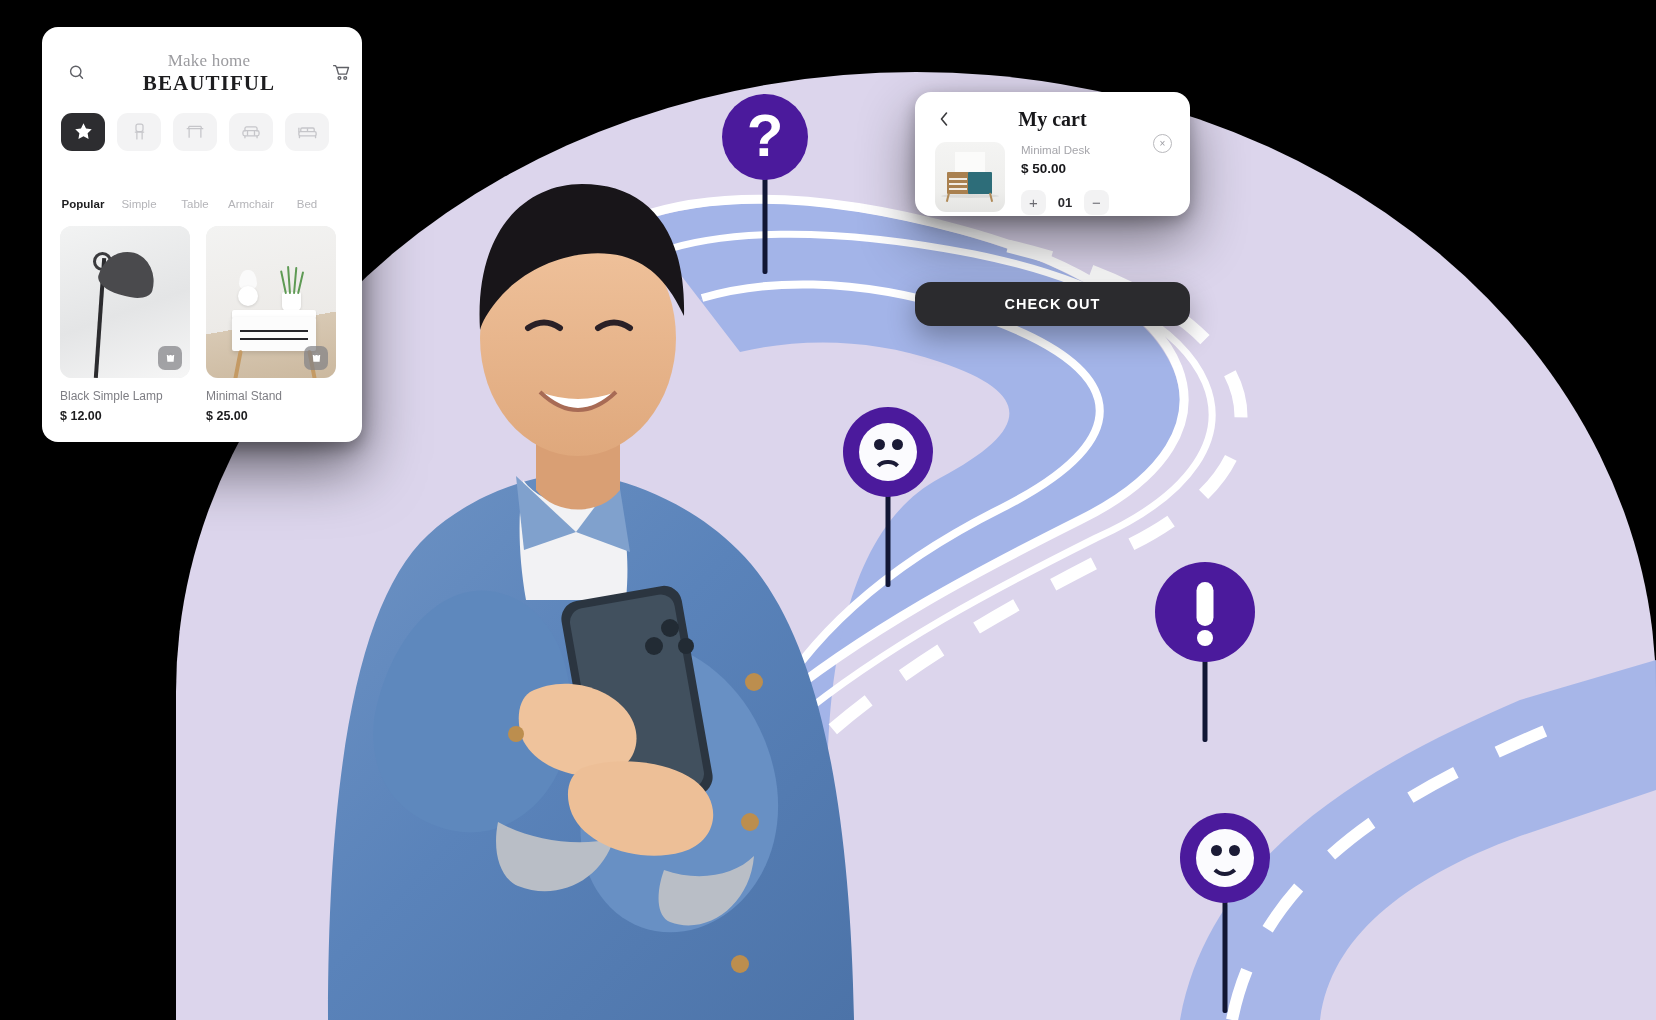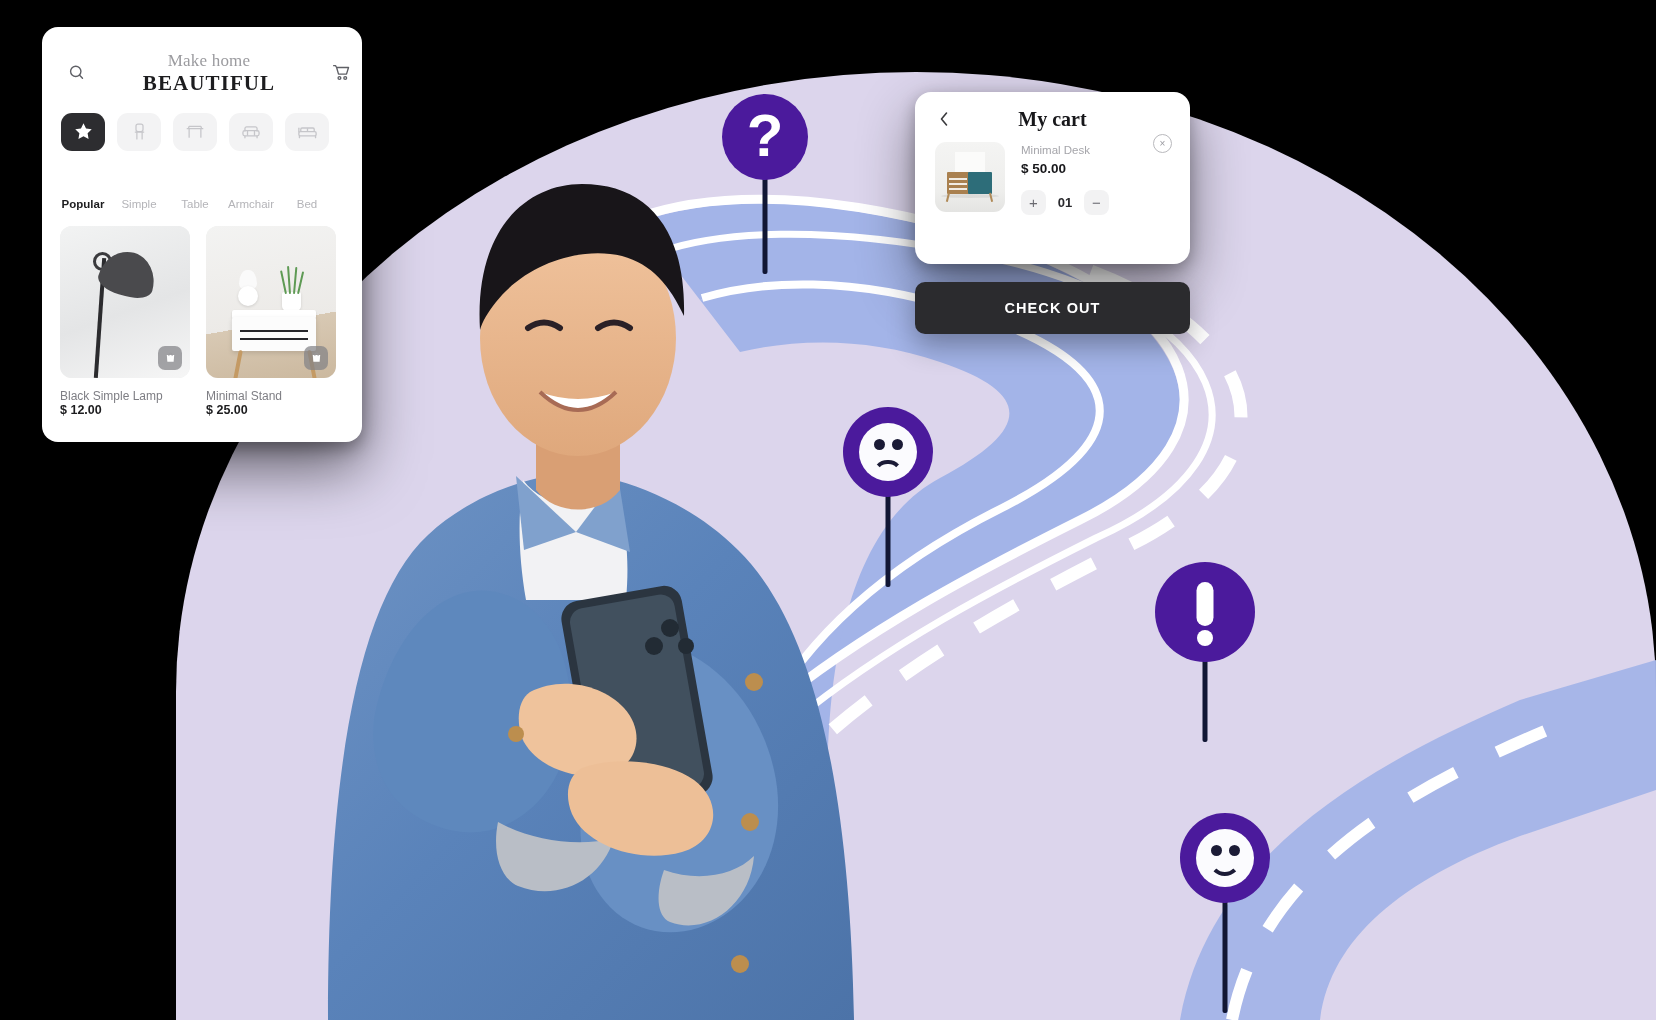--- a/index.html
+++ b/index.html
@@ -66,21 +66,21 @@
   .prod{width:130px;}
   .prod-img{
     position:relative;width:130px;height:152px;border-radius:12px;overflow:hidden;
     background:#eceded;
   }
   .bag{
     position:absolute;right:8px;bottom:8px;width:24px;height:24px;border-radius:7px;
     background:rgba(130,130,134,.72);display:flex;align-items:center;justify-content:center;
   }
   .prod-name{font-size:12px;color:#7e7e84;margin-top:11px;}
-  .prod-price{font-size:12.5px;color:#1d1d1f;font-weight:700;margin-top:0;}
+  .prod-price{font-size:12.5px;color:#1d1d1f;font-weight:700;margin-top:6px;}
 
   
   .lamp-bg{position:absolute;inset:0;background:linear-gradient(160deg,#f2f3f3 0%,#e4e5e6 55%,#f6f6f6 100%);}
   .lamp-pole{position:absolute;left:38px;bottom:0;width:4px;height:120px;background:#2b2b2e;transform:rotate(4deg);}
   .lamp-shade{
     position:absolute;left:40px;top:26px;width:56px;height:44px;
     background:#4a4a4d;border-radius:50% 50% 44% 44% / 72% 72% 28% 28%;
     transform:rotate(16deg);
   }
   .lamp-knob{position:absolute;left:33px;top:26px;width:13px;height:13px;border:3px solid #3a3a3d;border-radius:50%;}
@@ -92,21 +92,21 @@
   .stand-line{position:absolute;left:34px;width:68px;height:2px;background:#26262a;}
   .stand-leg{position:absolute;width:4px;height:30px;background:#c49a64;border-radius:2px;}
   .stand-vase{position:absolute;left:32px;top:60px;width:20px;height:20px;background:#fff;border-radius:50%;box-shadow:0 1px 3px rgba(0,0,0,.13);}
   .stand-lamp{position:absolute;left:33px;top:44px;width:18px;height:19px;background:#fafafa;border-radius:50% 50% 6px 6px / 80% 80% 6px 6px;}
   .stand-pot{position:absolute;left:76px;top:66px;width:19px;height:19px;background:#fff;border-radius:2px 2px 5px 5px;box-shadow:0 1px 3px rgba(0,0,0,.12);}
   .grass{position:absolute;width:2px;background:#5e9a54;border-radius:2px;transform-origin:bottom;}
 
   
   .cart-card{
     position:absolute;left:915px;top:92px;
-    width:275px;height:172px;
+    width:275px;height:124px;
     background:#ffffff;border-radius:16px;
     box-shadow:0 24px 55px rgba(0,0,0,.45), 0 5px 16px rgba(0,0,0,.28);
     z-index:6;
   }
   .cart-top{display:flex;align-items:center;padding:18px 20px 0 20px;position:relative;}
   .back-chevron{
     width:18px;height:18px;color:#3a3a3d;display:flex;align-items:center;justify-content:center;cursor:pointer;
   }
   .cart-title{
     position:absolute;left:0;right:0;text-align:center;
@@ -134,22 +134,22 @@
     width:25px;height:25px;border-radius:8px;background:#f2f2f3;color:#6a6a70;
     display:flex;align-items:center;justify-content:center;font-size:15px;line-height:1;cursor:pointer;
   }
   .qty{font-size:13px;color:#2a2a2e;font-weight:600;min-width:18px;text-align:center;}
   .remove-x{
     position:absolute;right:18px;top:6px;width:17px;height:17px;border-radius:50%;
     border:1.3px solid #b9b9bd;color:#9a9aa0;display:flex;align-items:center;justify-content:center;
     font-size:10px;cursor:pointer;
   }
   .checkout{
-    position:absolute;left:915px;top:282px;width:275px;height:52px;
-    background:#2b2b2e;border-radius:10px;color:#fff;
+    position:absolute;left:915px;top:282px;width:275px;height:44px;
+    background:#2b2b2e;border-radius:16px;color:#fff;
     display:flex;align-items:center;justify-content:center;
     font-size:14.5px;font-weight:700;letter-spacing:1.1px;cursor:pointer;
     box-shadow:0 12px 28px rgba(0,0,0,.30);
     z-index:6;
   }
 
   
   .pin{position:absolute;z-index:7;}
   .pin-stem{position:absolute;left:50%;transform:translateX(-50%);width:5px;background:#111634;border-radius:2px;}
   .pin-head{

